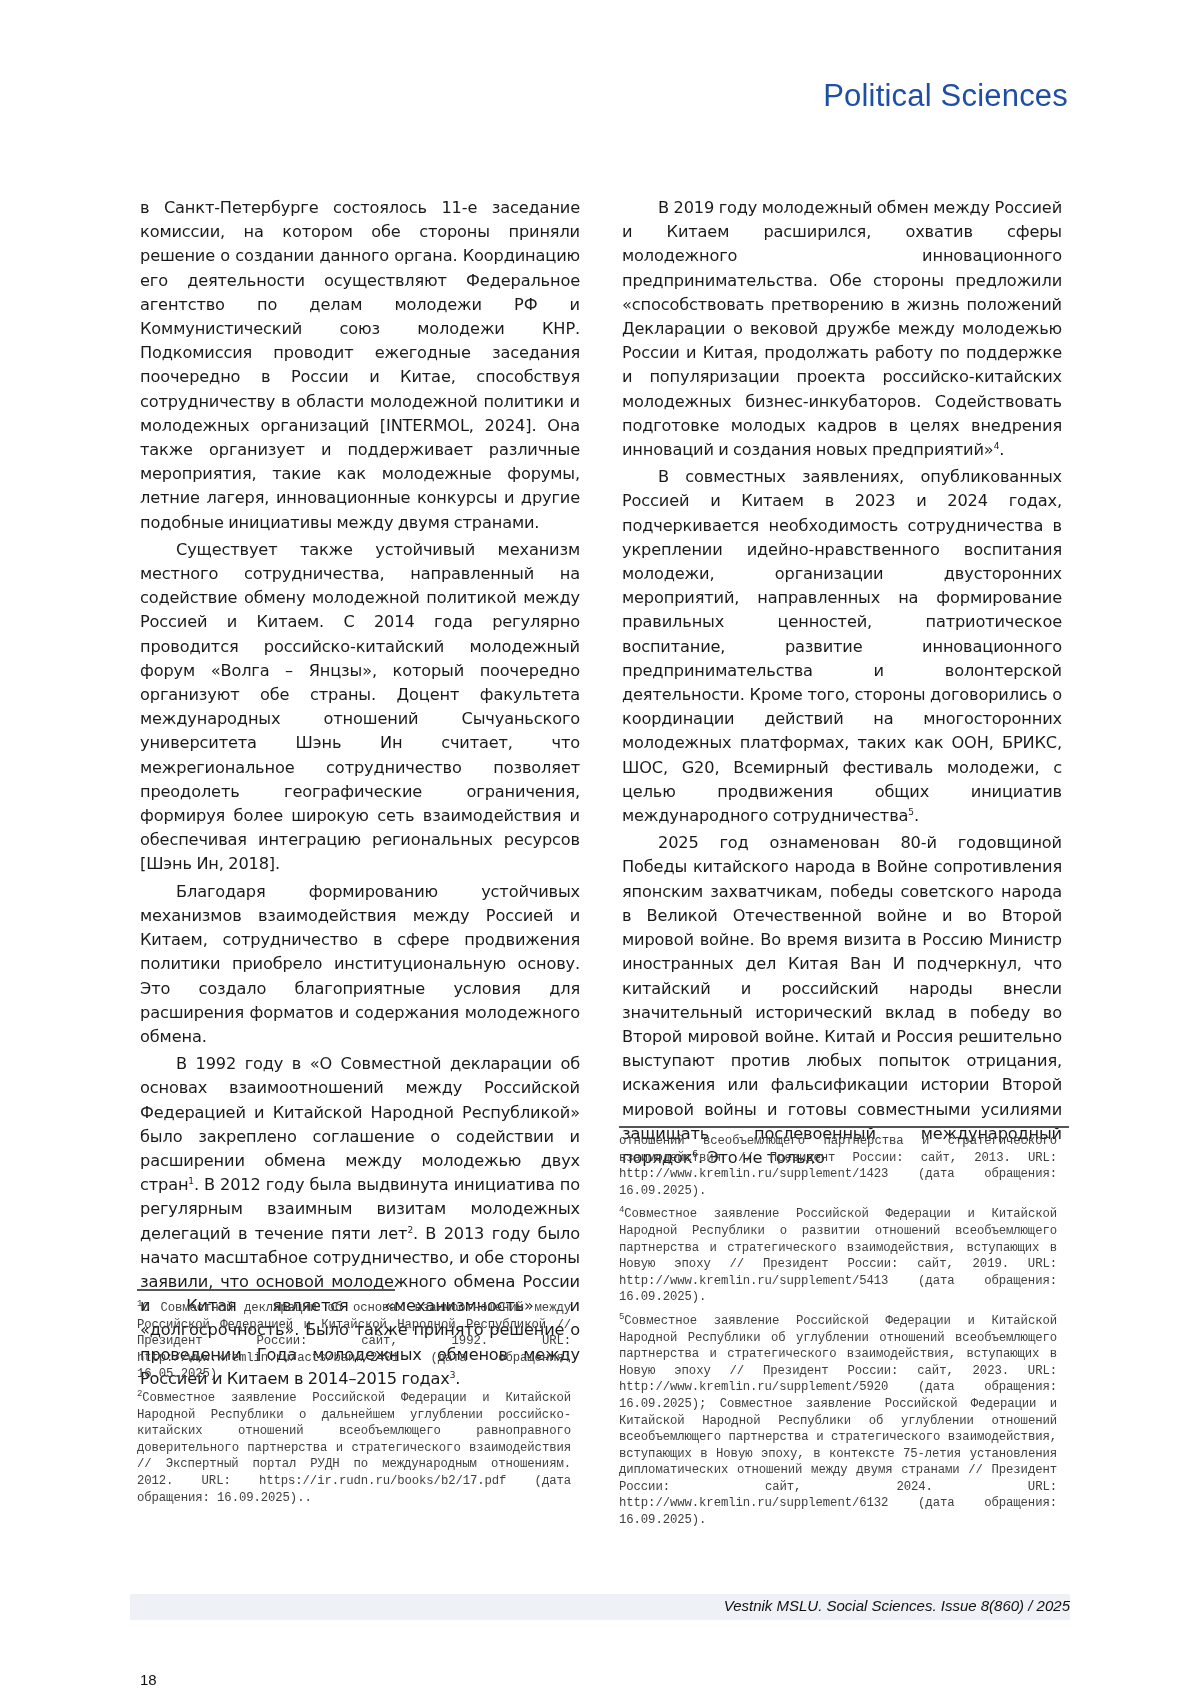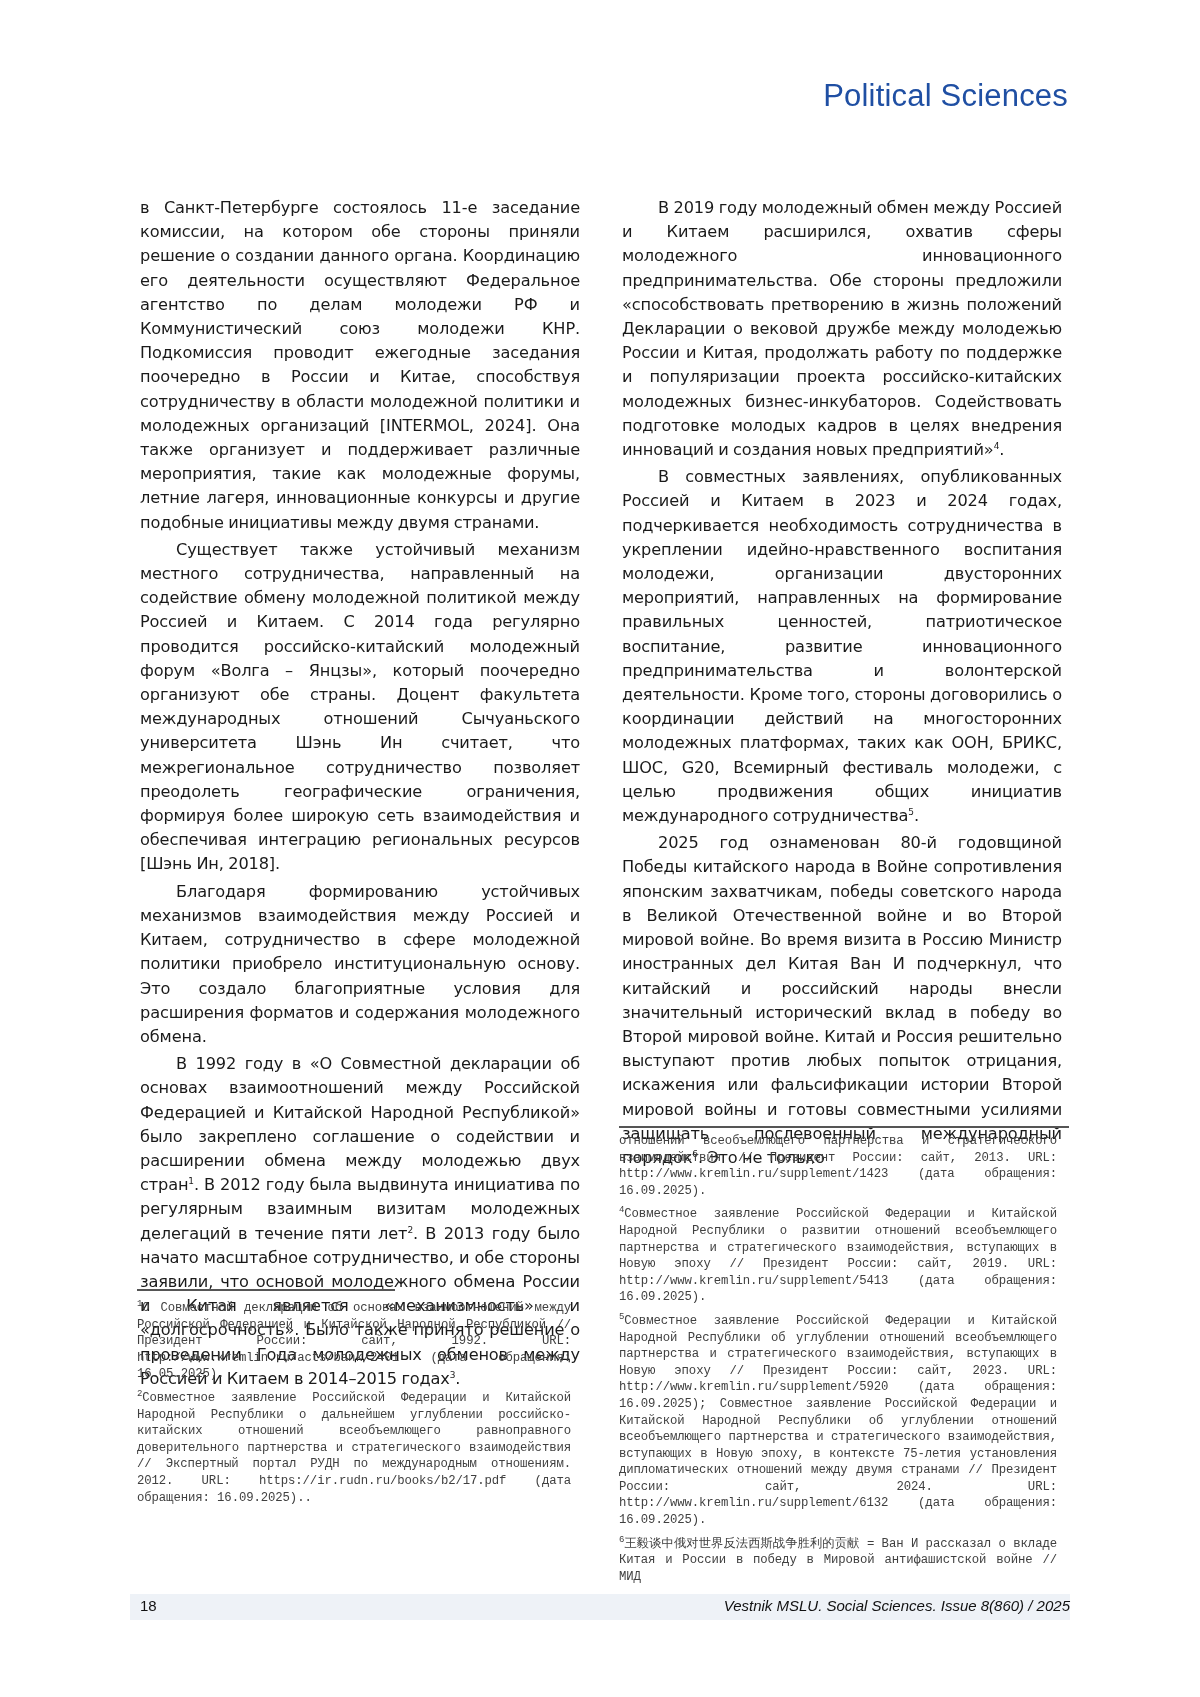--- a/index.html
+++ b/index.html
@@ -13,52 +13,51 @@
   .body-text p { margin: 3px; font-size: 16.2px; line-height: 24.2px; text-align: justify;
          hyphens: manual; word-spacing: -0.5px; letter-spacing: -0.15px; }
   .body-text p.indent { text-indent: 36px; }
   sup { font-size: 9px; vertical-align: super; line-height: 0; }
   .fn-rule { position: absolute; height: 1.5px; background: #555; }
   .footnotes { position: absolute; width: 446px; }
   .footnotes p { margin: 0 12px 7px 0; font-size: 12.3px; line-height: 16.6px; color: #404040;
          text-align: justify; font-family: Liberation Mono, monospace; letter-spacing: -0.1px; }
   .footer-bar { position: absolute; left: 130px; top: 1594px; width: 940px; height: 26px;
          background: #eef2f7; }
-  .page-number { position: absolute; left: 140px; top: 1597px; font-size: 15px;
+  .page-number { position: absolute; left: 140px; top: 1671px; font-size: 15px;
          font-family: "Liberation Sans", sans-serif; color: #111; }
   .journal-name { position: absolute; right: 130px; top: 1597px; font-size: 15px;
          font-style: italic; font-family: "Liberation Sans", sans-serif; color: #111; }
 </style>
 </head>
 <body>
 
 <div class="section-title">Political Sciences</div>
 
 <div class="col left body-text">
   <p>в Санкт-Петербурге состоялось 11-е заседание комиссии, на котором обе стороны приняли решение о создании данного органа. Координацию его деятельности осуществляют Федеральное агентство по делам молодежи РФ и Коммунистический союз молодежи КНР. Подкомиссия проводит ежегодные заседания поочередно в России и Китае, способствуя сотрудничеству в области молодежной политики и молодежных организаций [INTERMOL, 2024]. Она также организует и поддерживает различные мероприятия, такие как молодежные форумы, летние лагеря, инновационные конкурсы и другие подобные инициативы между двумя странами.</p>
   <p class="indent">Существует также устойчивый механизм местного сотрудничества, направленный на содействие обмену молодежной политикой между Россией и Китаем. С 2014 года регулярно проводится российско-китайский молодежный форум «Волга – Янцзы», который поочередно организуют обе страны. Доцент факультета международных отношений Сычуаньского университета Шэнь Ин считает, что межрегиональное сотрудничество позволяет преодолеть географические ограничения, формируя более широкую сеть взаимодействия и обеспечивая интеграцию региональных ресурсов [Шэнь Ин, 2018].</p>
-  <p class="indent">Благодаря формированию устойчивых механизмов взаимодействия между Россией и Китаем, сотрудничество в сфере молодежной политики приобрело институциональную основу. Это создало благоприятные условия для расширения форматов и содержания молодежного обмена.</p>
+  <p class="indent">Благодаря формированию устойчивых механизмов взаимодействия между Россией и Китаем, сотрудничество в сфере продвижения политики приобрело институциональную основу. Это создало благоприятные условия для расширения форматов и содержания молодежного обмена.</p>
   <p class="indent"><span>В 1992 году в «О Совместной декларации об основах взаимоотношений между Российской Федерацией и Китайской Народной Республикой» было закреплено соглашение о содействии и расширении обмена между молодежью двух стран</span><sup>1</sup><span>. В 2012 году была выдвинута инициатива по регулярным взаимным визитам молодежных делегаций в течение пяти лет</span><sup>2</sup><span>. В 2013 году было начато масштабное сотрудничество, и обе стороны заявили, что основой молодежного обмена России и Китая является «механизмность» и «долгосрочность». Было также принято решение о проведении Года молодежных обменов между Россией и Китаем в 2014–2015 годах</span><sup>3</sup><span>.</span></p>
 </div>
 
 <div class="fn-rule" style="left:137px; top:1289px; width:258px;"></div>
 <div class="footnotes" style="left:137px; top:1300px;">
   <p><sup>1</sup><span>О Совместной декларации об основах взаимоотношений между Российской Федерацией и Китайской Народной Республикой // Президент России: сайт, 1992. URL: http://www.kremlin.ru/acts/bank/2401 (дата обращения: 16.05.2025).</span></p>
   <p><sup>2</sup><span>Совместное заявление Российской Федерации и Китайской Народной Республики о дальнейшем углублении российско-китайских отношений всеобъемлющего равноправного доверительного партнерства и стратегического взаимодействия // Экспертный портал РУДН по международным отношениям. 2012. URL: https://ir.rudn.ru/books/b2/17.pdf (дата обращения: 16.09.2025)..</span></p>
 </div>
 
 <div class="col right body-text">
   <p class="indent"><span>В 2019 году молодежный обмен между Россией и Китаем расширился, охватив сферы молодежного инновационного предпринимательства. Обе стороны предложили «способствовать претворению в жизнь положений Декларации о вековой дружбе между молодежью России и Китая, продолжать работу по поддержке и популяризации проекта российско-китайских молодежных бизнес-инкубаторов. Содействовать подготовке молодых кадров в целях внедрения инноваций и создания новых предприятий»</span><sup>4</sup><span>.</span></p>
   <p class="indent"><span>В совместных заявлениях, опубликованных Россией и Китаем в 2023 и 2024 годах, подчеркивается необходимость сотрудничества в укреплении идейно-нравственного воспитания молодежи, организации двусторонних мероприятий, направленных на формирование правильных ценностей, патриотическое воспитание, развитие инновационного предпринимательства и волонтерской деятельности. Кроме того, стороны договорились о координации действий на многосторонних молодежных платформах, таких как ООН, БРИКС, ШОС, G20, Всемирный фестиваль молодежи, с целью продвижения общих инициатив международного сотрудничества</span><sup>5</sup><span>.</span></p>
   <p class="indent"><span>2025 год ознаменован 80-й годовщиной Победы китайского народа в Войне сопротивления японским захватчикам, победы советского народа в Великой Отечественной войне и во Второй мировой войне. Во время визита в Россию Министр иностранных дел Китая Ван И подчеркнул, что китайский и российский народы внесли значительный исторический вклад в победу во Второй мировой войне. Китай и Россия решительно выступают против любых попыток отрицания, искажения или фальсификации истории Второй мировой войны и готовы совместными усилиями защищать послевоенный международный порядок</span><sup>6</sup><span>. Это не только</span></p>
 </div>
 
 <div class="fn-rule" style="left:619px; top:1126px; width:450px;"></div>
 <div class="footnotes" style="left:619px; top:1133px; width:450px;">
   <p><span>отношений всеобъемлющего партнерства и стратегического взаимодействия // Президент России: сайт, 2013. URL: http://www.kremlin.ru/supplement/1423 (дата обращения: 16.09.2025).</span></p>
   <p><sup>4</sup><span>Совместное заявление Российской Федерации и Китайской Народной Республики о развитии отношений всеобъемлющего партнерства и стратегического взаимодействия, вступающих в Новую эпоху // Президент России: сайт, 2019. URL: http://www.kremlin.ru/supplement/5413 (дата обращения: 16.09.2025).</span></p>
   <p><sup>5</sup><span>Совместное заявление Российской Федерации и Китайской Народной Республики об углублении отношений всеобъемлющего партнерства и стратегического взаимодействия, вступающих в Новую эпоху // Президент России: сайт, 2023. URL: http://www.kremlin.ru/supplement/5920 (дата обращения: 16.09.2025); Совместное заявление Российской Федерации и Китайской Народной Республики об углублении отношений всеобъемлющего партнерства и стратегического взаимодействия, вступающих в Новую эпоху, в контексте 75-летия установления дипломатических отношений между двумя странами // Президент России: сайт, 2024. URL: http://www.kremlin.ru/supplement/6132 (дата обращения: 16.09.2025).</span></p>
-  <p><sup>6</sup><span>王毅谈中俄对世界反法西斯战争胜利的贡献 = Ван И рассказал о вкладе Китая и России в победу в Мировой антифашистской войне // МИД</span></p>
 </div>
 
 <div class="footer-bar"></div>
 <div class="page-number">18</div>
 <div class="journal-name">Vestnik MSLU. Social Sciences. Issue 8(860) / 2025</div>
 
 </body></html>

